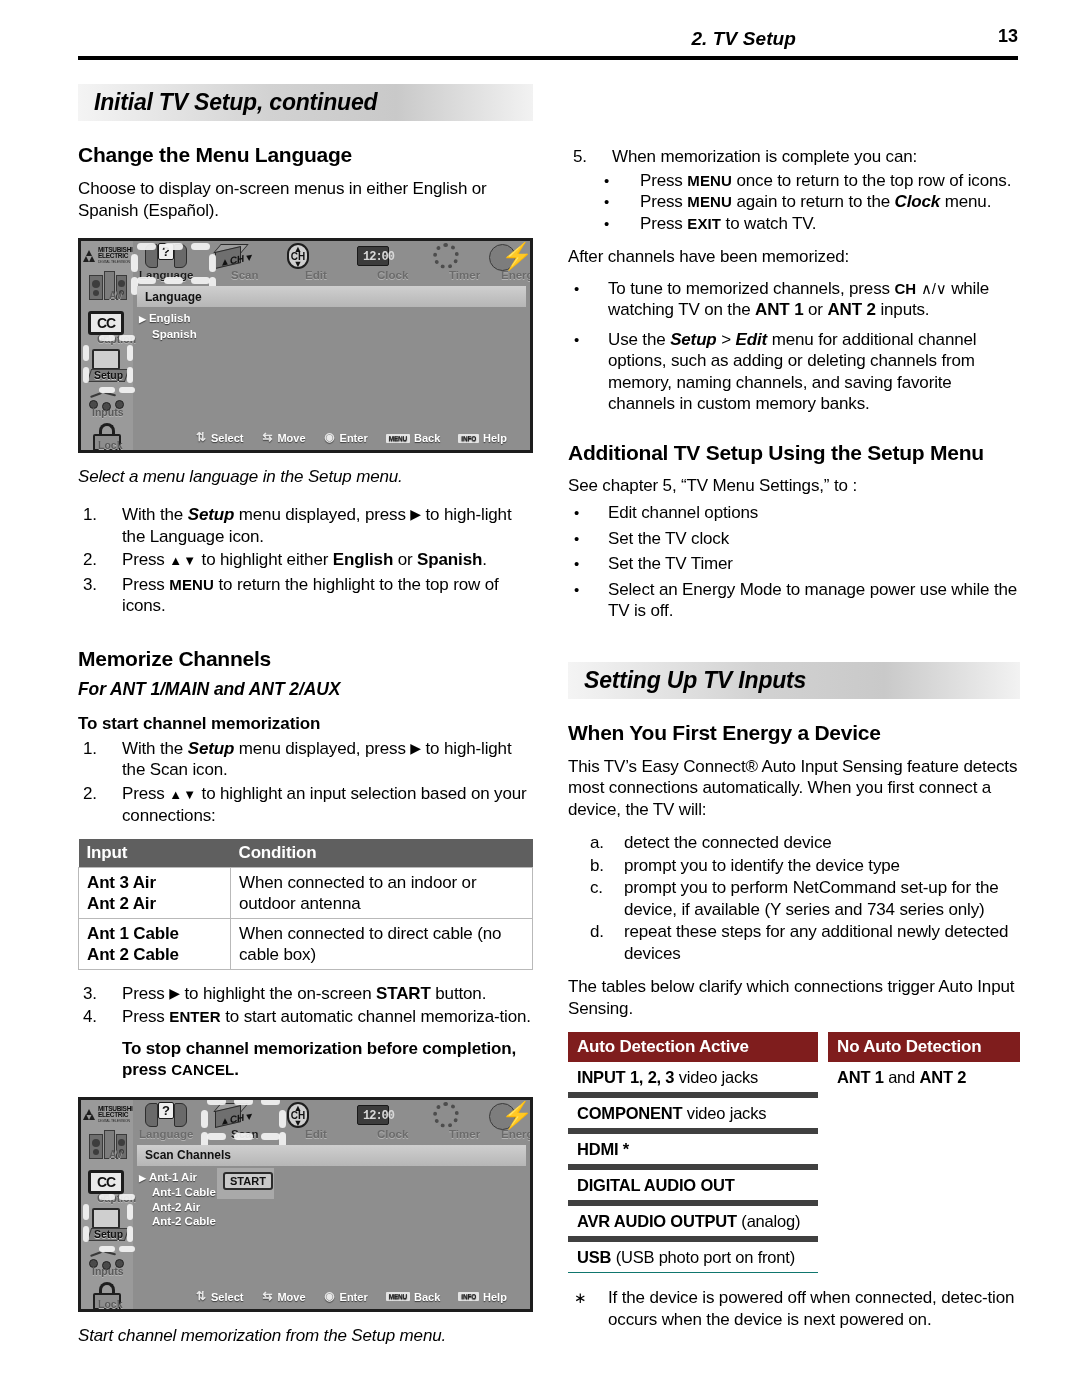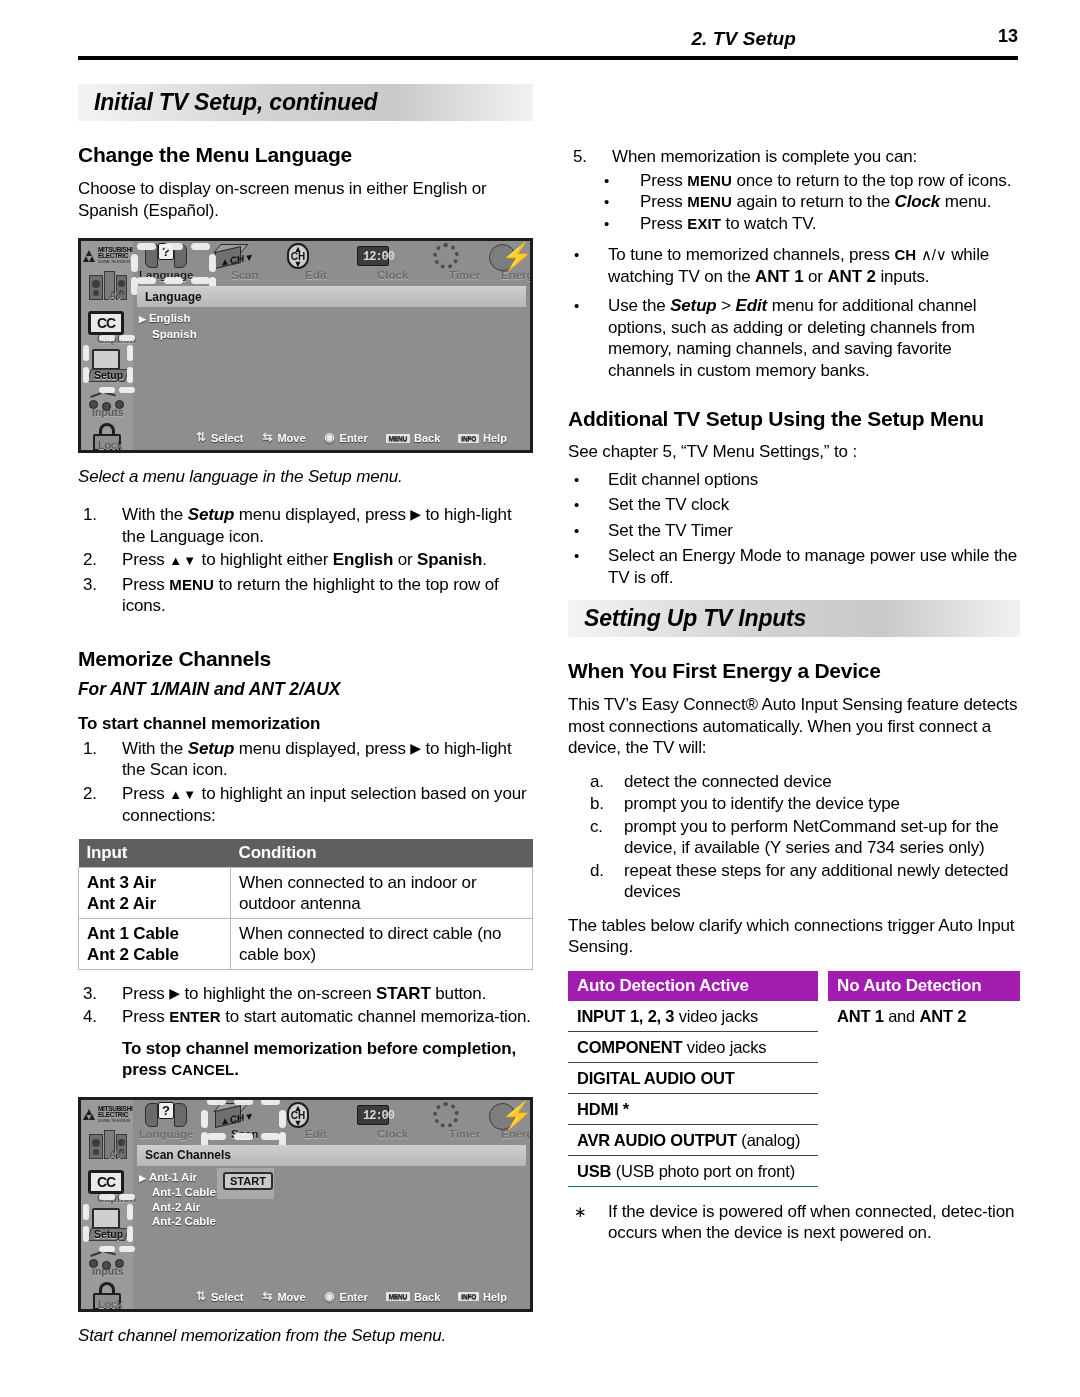--- a/index.html
+++ b/index.html
@@ -106,25 +106,25 @@
   table.tbl td {
     border:1px solid #b9b9b9; padding:4px 8px; vertical-align:top;
     line-height:21px;
   }
   table.tbl th:first-child { width:152px; }
 
   
   .det-wrap { display:flex; gap:10px; }
   .det { font-size:16.5px; letter-spacing:-.2px; }
   .det .hd {
-    background:#a21caf; color:#fff; font-weight:bold;
+    background:#7f1d1d; color:#fff; font-weight:bold;
     padding:5px 9px; font-size:17px;
   }
   .det .row {
-    padding:5px 9px; border-bottom:1px solid #404040; line-height:20px;
+    padding:5px 9px; border-bottom:6px solid #404040; line-height:20px;
   }
   .det .row.last { border-bottom:1px solid #0f766e; }
   .det.a { width:258px; }
   .det.b { width:198px; }
   .det.b .row { border-bottom:none; }
 
   
   .tv {
     position:relative; width:455px; height:215px;
     background:#8e8e8e; border:3px solid #1d1d1d;
@@ -716,59 +716,60 @@
 
     <ol class="num">
       <li><span class="mk">5.</span><span>When memorization is complete you can:</span></li>
     </ol>
     <ul class="bul sub">
       <li><span class="mk">•</span>Press <span class="key">MENU</span> once to return to the top row of icons.</li>
       <li><span class="mk">•</span>Press <span class="key">MENU</span> again to return to the <b class="ital">Clock</b> menu.</li>
       <li><span class="mk">•</span>Press <span class="key">EXIT</span> to watch TV.</li>
     </ul>
 
+    <p class="body" style="margin-top:12px;">After channels have been memorized:</p>
 
     <ul class="bul hang" style="margin-top:10px;">
       <li><span class="mk">•</span>To tune to memorized channels, press <span class="key">CH</span> <span style="font-size:15px;">∧/∨</span> while watching TV on the <b>ANT 1</b> or <b>ANT 2</b> inputs.</li>
       <li style="margin-top:8px;"><span class="mk">•</span>Use the <b class="ital">Setup</b> &gt; <b class="ital">Edit</b> menu for additional channel options, such as adding or deleting channels from memory, naming channels, and saving favorite channels in custom memory banks.</li>
     </ul>
 
     <h2 class="sec" style="margin-top:26px;">Additional TV Setup Using the Setup Menu</h2>
     <p class="body" style="margin-top:10px;">See chapter 5, “TV Menu Settings,” to :</p>
 
     <ul class="bul hang" style="margin-top:6px;">
       <li><span class="mk">•</span><span>Edit channel options</span></li>
       <li><span class="mk">•</span><span>Set the TV clock</span></li>
       <li><span class="mk">•</span><span>Set the TV Timer</span></li>
       <li><span class="mk">•</span><span>Select an Energy Mode to manage power use while the TV is off.</span></li>
     </ul>
 
-    <div class="banner" style="margin-top:12px;">
+    <div class="banner" style="margin-top:40px;">
       <span>Setting Up TV Inputs</span>
     </div>
 
     <h2 class="sec" style="margin-top:22px;">When You First Energy a Device</h2>
     <p class="body" style="margin-top:11px;">This TV’s Easy Connect® Auto Input Sensing feature detects most connections automatically.  When you first connect a device, the TV will:</p>
 
     <ol class="num letters" style="margin-top:12px;">
       <li><span class="mk">a.</span><span>detect the connected device</span></li>
       <li><span class="mk">b.</span><span>prompt you to identify the device type</span></li>
       <li><span class="mk">c.</span><span>prompt you to perform NetCommand set-up for the device, if available (Y series and 734 series only)</span></li>
       <li><span class="mk">d.</span><span>repeat these steps for any additional newly detected devices</span></li>
     </ol>
 
     <p class="body" style="margin-top:12px;">The tables below clarify which connections trigger Auto Input Sensing.</p>
 
     <div class="det-wrap" style="margin-top:13px;">
       <div class="det a">
         <div class="hd">Auto Detection Active</div>
         <div class="row"><b>INPUT 1, 2, 3</b><span> video jacks</span></div>
         <div class="row"><b>COMPONENT</b><span> video jacks</span></div>
+        <div class="row"><b>HDMI *</b><span></span></div>
         <div class="row"><b>DIGITAL AUDIO OUT</b><span></span></div>
-        <div class="row"><b>HDMI *</b><span></span></div>
         <div class="row"><b>AVR AUDIO OUTPUT</b><span> (analog)</span></div>
         <div class="row last"><b>USB</b><span> (USB photo port on front)</span></div>
       </div>
       <div class="det b">
         <div class="hd">No Auto Detection</div>
         <div class="row"><b>ANT 1</b><span> and </span><b>ANT 2</b></div>
       </div>
     </div>
 
     <ul class="bul hang" style="margin-top:14px;">

